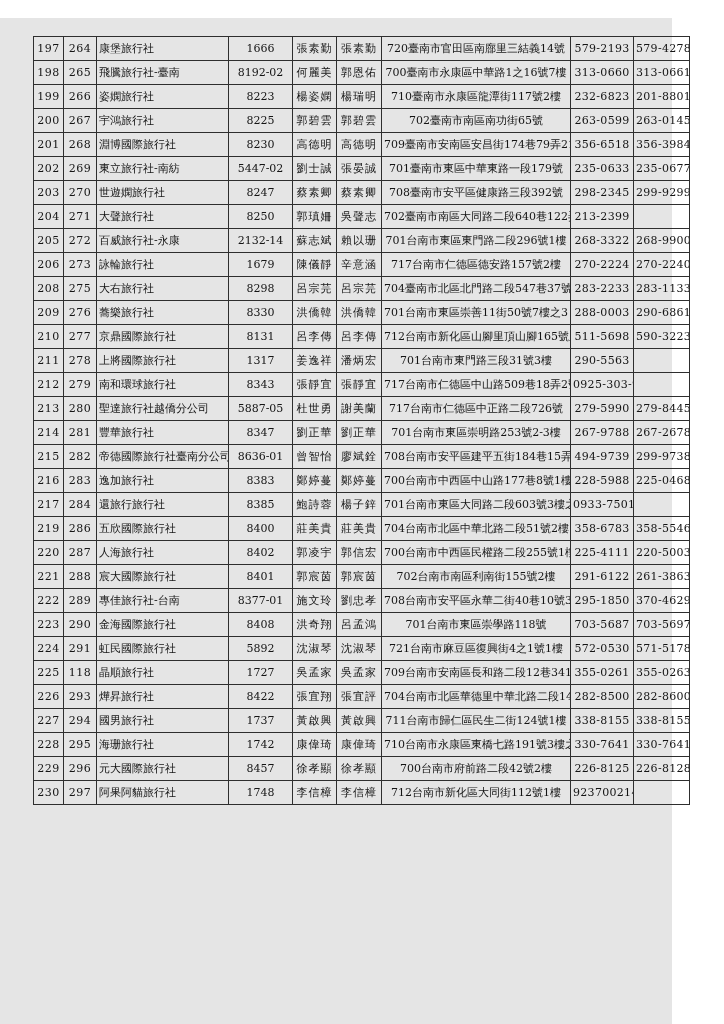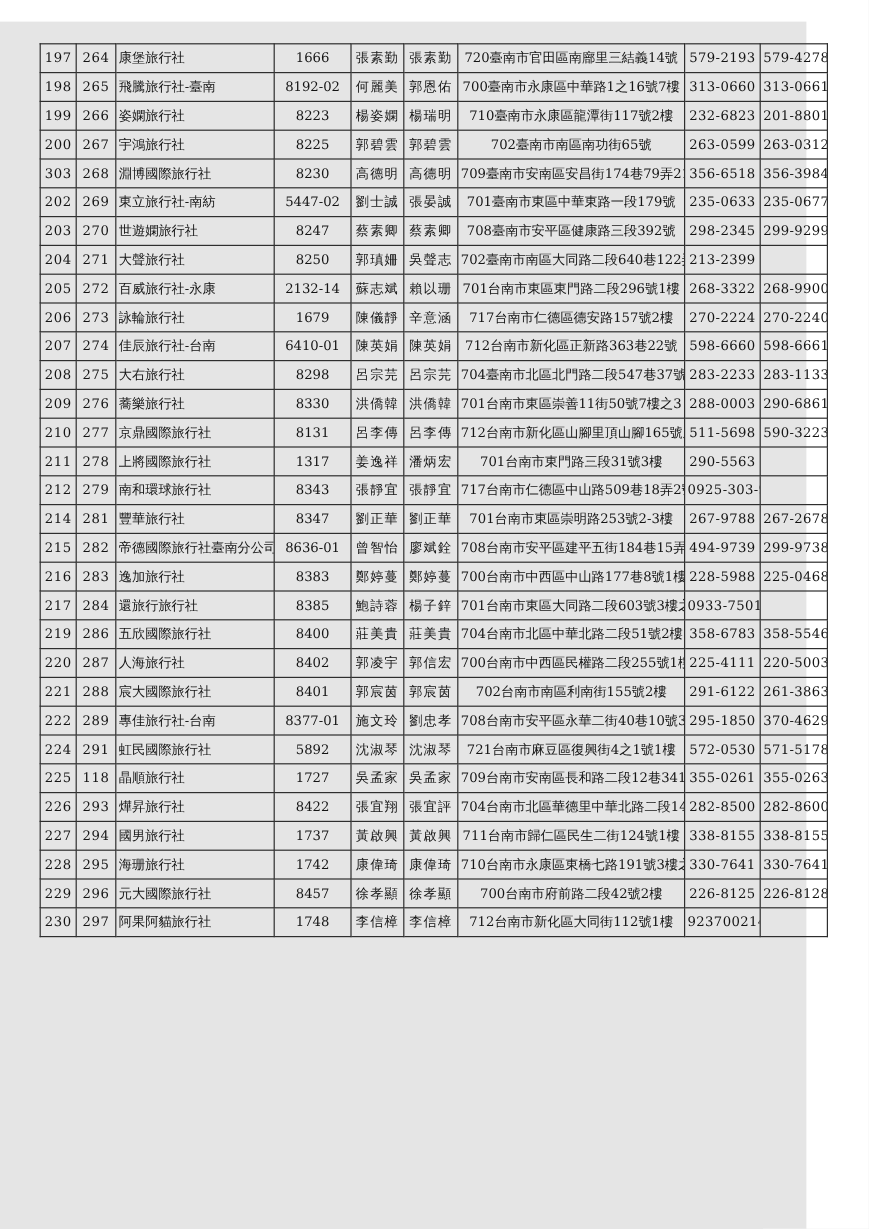--- a/index.html
+++ b/index.html
@@ -93,25 +93,25 @@
 
   <tr>
     <td class="c-num">200</td>
     <td class="c-seq">267</td>
     <td class="c-name">宇鴻旅行社</td>
     <td class="c-code">8225</td>
     <td class="c-p1">郭碧雲</td>
     <td class="c-p2">郭碧雲</td>
     <td class="c-addr">702臺南市南區南功街65號</td>
     <td class="c-t1">263-0599</td>
-    <td class="c-t2">263-0312</td>
-  </tr>
-
-  <tr>
-    <td class="c-num">303</td>
+    <td class="c-t2">263-0145</td>
+  </tr>
+
+  <tr>
+    <td class="c-num">201</td>
     <td class="c-seq">268</td>
     <td class="c-name">淵博國際旅行社</td>
     <td class="c-code">8230</td>
     <td class="c-p1">高德明</td>
     <td class="c-p2">高德明</td>
     <td class="c-addr">709臺南市安南區安昌街174巷79弄21號</td>
     <td class="c-t1">356-6518</td>
     <td class="c-t2">356-3984</td>
   </tr>
 
@@ -168,31 +168,20 @@
     <td class="c-seq">273</td>
     <td class="c-name">詠輪旅行社</td>
     <td class="c-code">1679</td>
     <td class="c-p1">陳儀靜</td>
     <td class="c-p2">辛意涵</td>
     <td class="c-addr">717台南市仁德區德安路157號2樓</td>
     <td class="c-t1">270-2224</td>
     <td class="c-t2">270-2240</td>
   </tr>
 
-  <tr>
-    <td class="c-num">207</td>
-    <td class="c-seq">274</td>
-    <td class="c-name">佳辰旅行社-台南</td>
-    <td class="c-code">6410-01</td>
-    <td class="c-p1">陳英娟</td>
-    <td class="c-p2">陳英娟</td>
-    <td class="c-addr">712台南市新化區正新路363巷22號</td>
-    <td class="c-t1">598-6660</td>
-    <td class="c-t2">598-6661</td>
-  </tr>
 
   <tr>
     <td class="c-num">208</td>
     <td class="c-seq">275</td>
     <td class="c-name">大右旅行社</td>
     <td class="c-code">8298</td>
     <td class="c-p1">呂宗芫</td>
     <td class="c-p2">呂宗芫</td>
     <td class="c-addr">704臺南市北區北門路二段547巷37號</td>
     <td class="c-t1">283-2233</td>
@@ -240,20 +229,31 @@
     <td class="c-seq">279</td>
     <td class="c-name">南和環球旅行社</td>
     <td class="c-code">8343</td>
     <td class="c-p1">張靜宜</td>
     <td class="c-p2">張靜宜</td>
     <td class="c-addr">717台南市仁德區中山路509巷18弄2號11樓之1</td>
     <td class="c-t1">0925-303-977</td>
     <td class="c-t2"></td>
   </tr>
 
+  <tr>
+    <td class="c-num">213</td>
+    <td class="c-seq">280</td>
+    <td class="c-name">聖達旅行社越僑分公司</td>
+    <td class="c-code">5887-05</td>
+    <td class="c-p1">杜世勇</td>
+    <td class="c-p2">謝美蘭</td>
+    <td class="c-addr">717台南市仁德區中正路二段726號</td>
+    <td class="c-t1">279-5990</td>
+    <td class="c-t2">279-8445</td>
+  </tr>
 
   <tr>
     <td class="c-num">214</td>
     <td class="c-seq">281</td>
     <td class="c-name">豐華旅行社</td>
     <td class="c-code">8347</td>
     <td class="c-p1">劉正華</td>
     <td class="c-p2">劉正華</td>
     <td class="c-addr">701台南市東區崇明路253號2-3樓</td>
     <td class="c-t1">267-9788</td>
@@ -338,20 +338,31 @@
     <td class="c-seq">289</td>
     <td class="c-name">專佳旅行社-台南</td>
     <td class="c-code">8377-01</td>
     <td class="c-p1">施文玲</td>
     <td class="c-p2">劉忠孝</td>
     <td class="c-addr">708台南市安平區永華二街40巷10號3樓</td>
     <td class="c-t1">295-1850</td>
     <td class="c-t2">370-4629</td>
   </tr>
 
+  <tr>
+    <td class="c-num">223</td>
+    <td class="c-seq">290</td>
+    <td class="c-name">金海國際旅行社</td>
+    <td class="c-code">8408</td>
+    <td class="c-p1">洪奇翔</td>
+    <td class="c-p2">呂孟鴻</td>
+    <td class="c-addr">701台南市東區崇學路118號</td>
+    <td class="c-t1">703-5687</td>
+    <td class="c-t2">703-5697</td>
+  </tr>
 
   <tr>
     <td class="c-num">224</td>
     <td class="c-seq">291</td>
     <td class="c-name">虹民國際旅行社</td>
     <td class="c-code">5892</td>
     <td class="c-p1">沈淑琴</td>
     <td class="c-p2">沈淑琴</td>
     <td class="c-addr">721台南市麻豆區復興街4之1號1樓</td>
     <td class="c-t1">572-0530</td>

